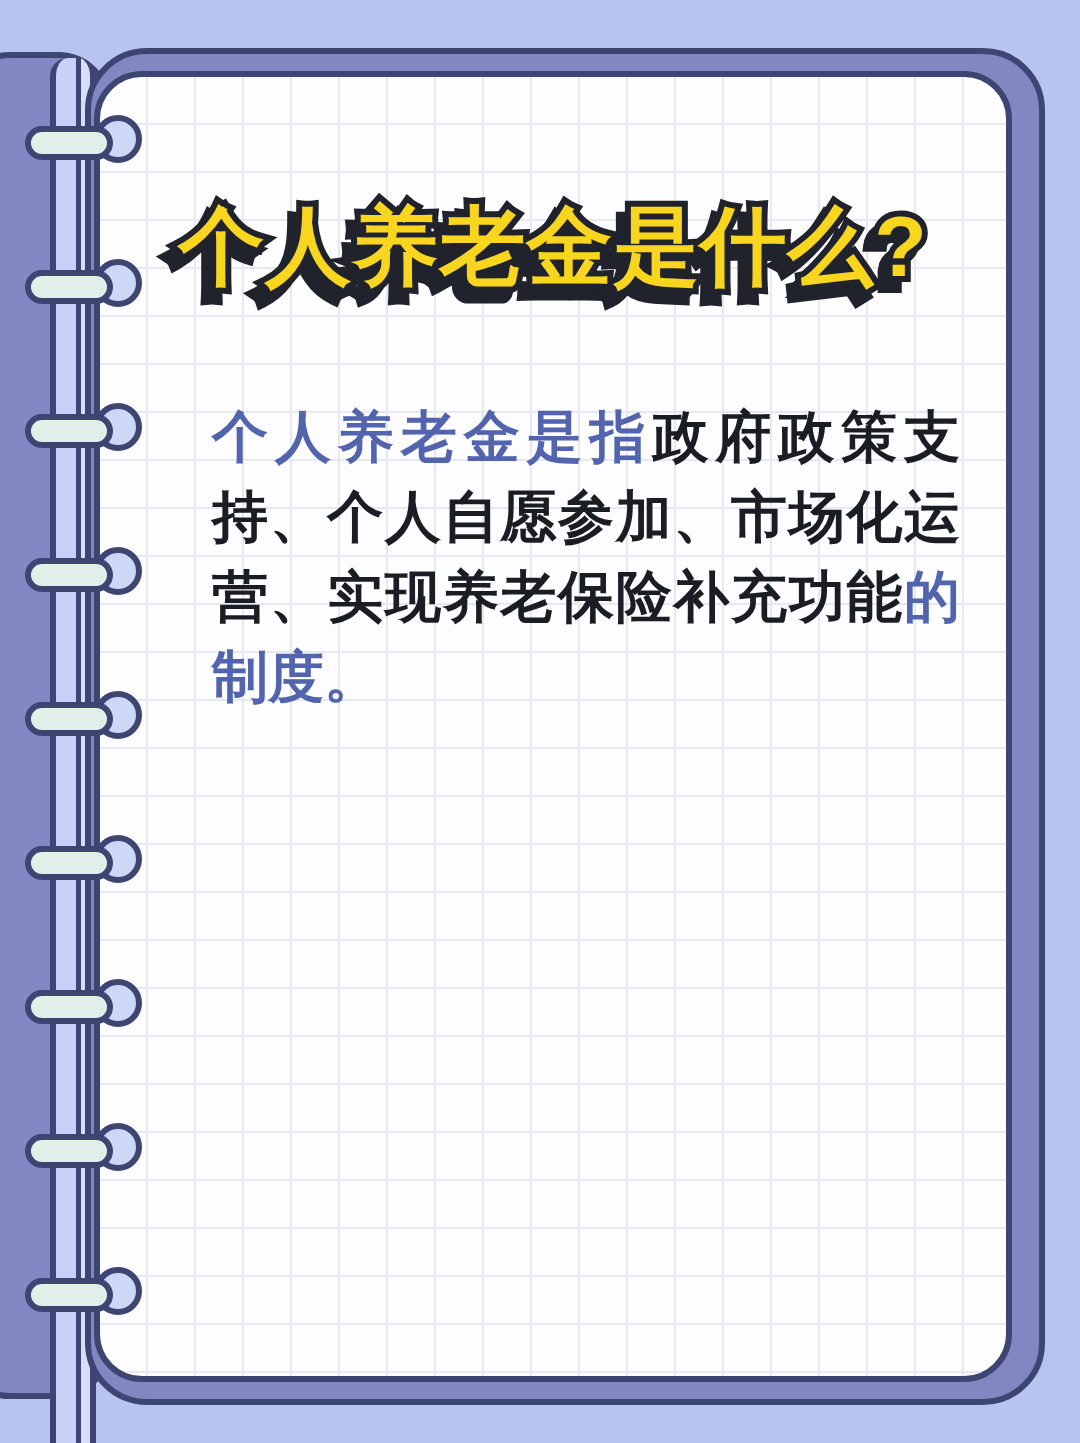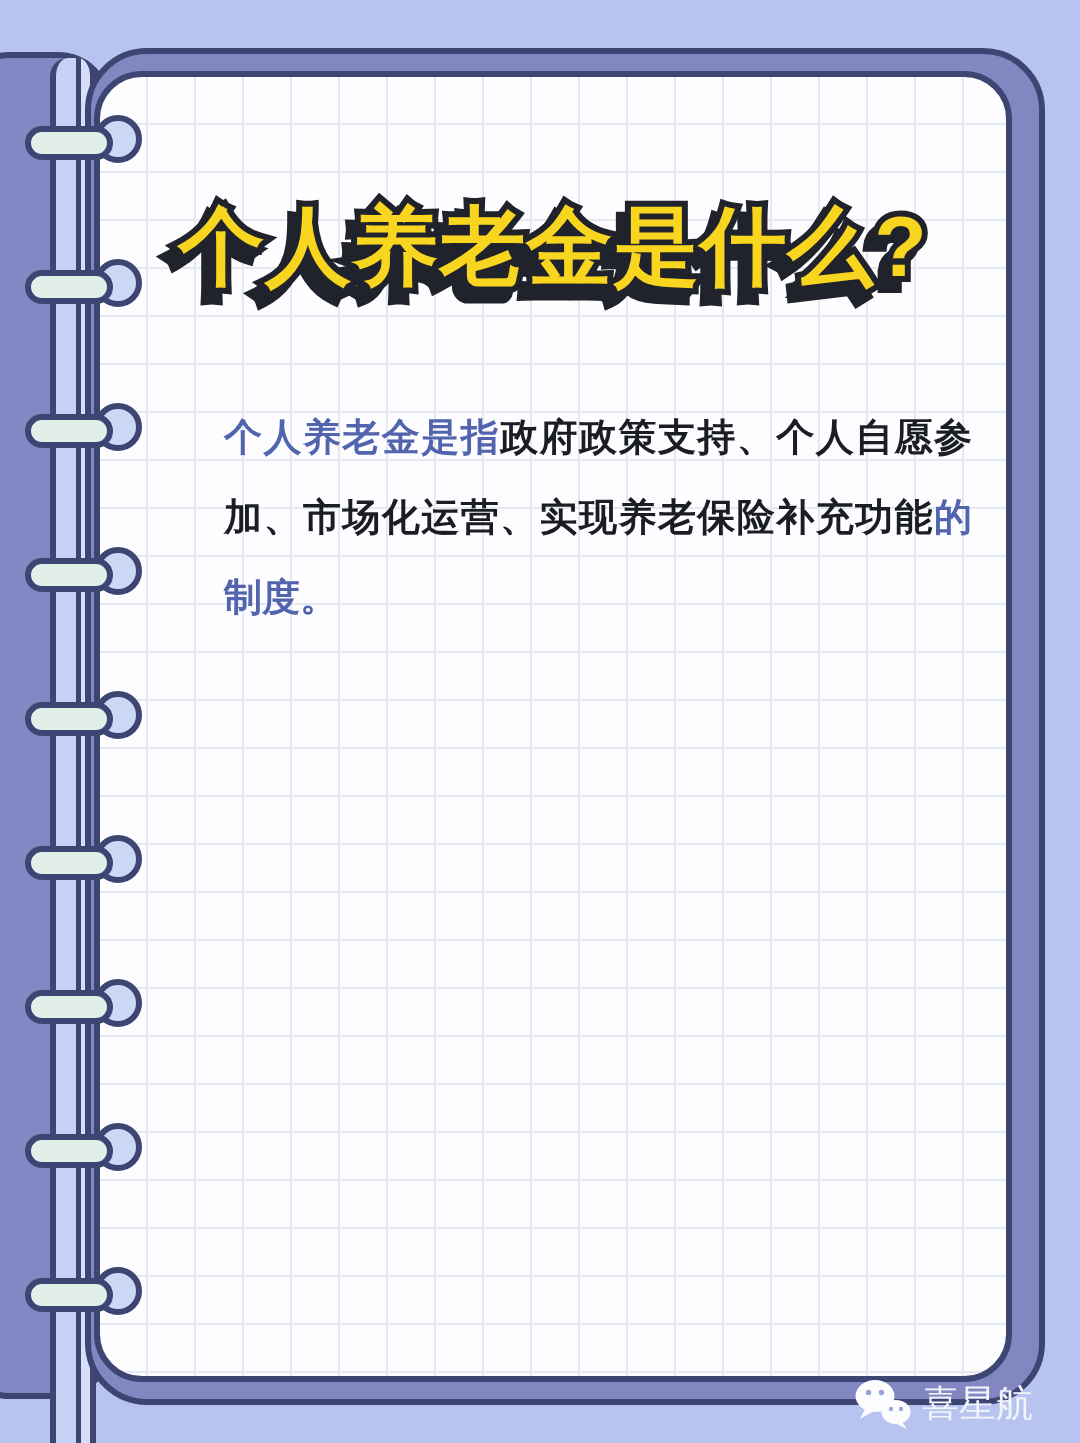--- a/index.html
+++ b/index.html
@@ -56,22 +56,22 @@
     transform:translate(-9px,11px);
   }
   .title-stroke{
     color:var(--title-outline);
     -webkit-text-stroke:12px var(--title-outline);
   }
   .title-fill{color:var(--title-yellow);}
 
   
   .para{
-    position:absolute;left:124px;width:748px;margin:0;
-    font-size:38px;font-weight:700;line-height:80px;
+    position:absolute;left:112px;width:748px;margin:0;
+    font-size:56px;font-weight:700;line-height:80px;
     letter-spacing:0;text-align:justify;
   }
   .para-1{top:320px;}
   .para-2{top:618px;}
   .para [data-color="blue"]{color:var(--text-blue);}
   .para [data-color="dark"]{color:var(--text-dark);}
 
   
   .rings{position:absolute;left:0;top:0;width:0;height:0;}
   .ring{position:absolute;left:25px;width:120px;height:70px;}
@@ -153,27 +153,14 @@
       <div class="ring">
       <i class="ring-hole"></i>
       <i class="ring-bar"></i>
     </div>
       <div class="ring">
       <i class="ring-hole"></i>
       <i class="ring-bar"></i>
     </div>
     </div>
 
-  <div class="watermark">
-    <svg width="62" height="52" viewBox="0 0 62 52" aria-hidden="true">
-      <ellipse cx="23" cy="18" rx="19.5" ry="16" fill="#fdfdff"></ellipse>
-      <path d="M13 31 L8 41 L22 33 Z" fill="#fdfdff"></path>
-      <circle cx="16.5" cy="14.5" r="2.7" fill="#97a4d6"></circle>
-      <circle cx="29.5" cy="14.5" r="2.7" fill="#97a4d6"></circle>
-      <ellipse cx="44" cy="34" rx="14.5" ry="12" fill="#fdfdff"></ellipse>
-      <path d="M50 44 L55 51 L44 45.5 Z" fill="#fdfdff"></path>
-      <circle cx="39" cy="31" r="2.2" fill="#97a4d6"></circle>
-      <circle cx="49" cy="31" r="2.2" fill="#97a4d6"></circle>
-    </svg>
-    <span>喜星航</span>
-  </div>
 
 </div>
 
 </body></html>

